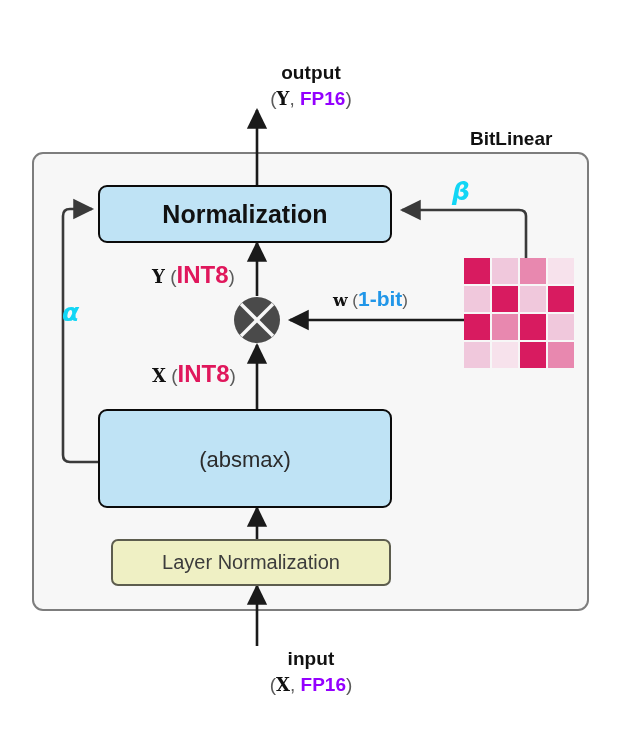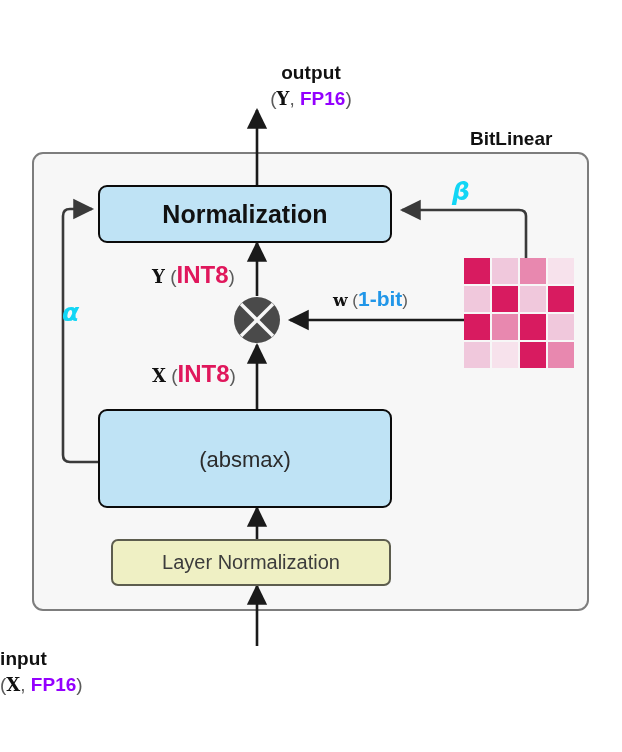--- a/index.html
+++ b/index.html
@@ -206,20 +206,20 @@
       <div class="med-label" style="margin-top:2px;">(absmax)</div>
     </div>
   </div>
 
   <div class="box-yellow" style="left:98px; top:539px; width:280px; height:47px;margin-left:13px;">
     <div class="boxtext" style="left:0; top:0; width:100%; height:100%;">
       <div class="med-label" style="font-size:20px; color:#3c3c3c;">Layer Normalization</div>
     </div>
   </div>
 
-  <div class="lbl" style="left:0; top:648px; width:622px; text-align:left;">
+  <div class="lbl" style="left:0; top:648px; width:622px; text-align:center;">
     <div class="ttl-bold">input</div>
     <div style="margin-top:4px;">
       <span class="paren">(</span><span class="mathvar">X</span><span class="paren">, </span><span class="fp16">FP16</span><span class="paren">)</span>
     </div>
   </div>
 
 </div>
 
 </body></html>

